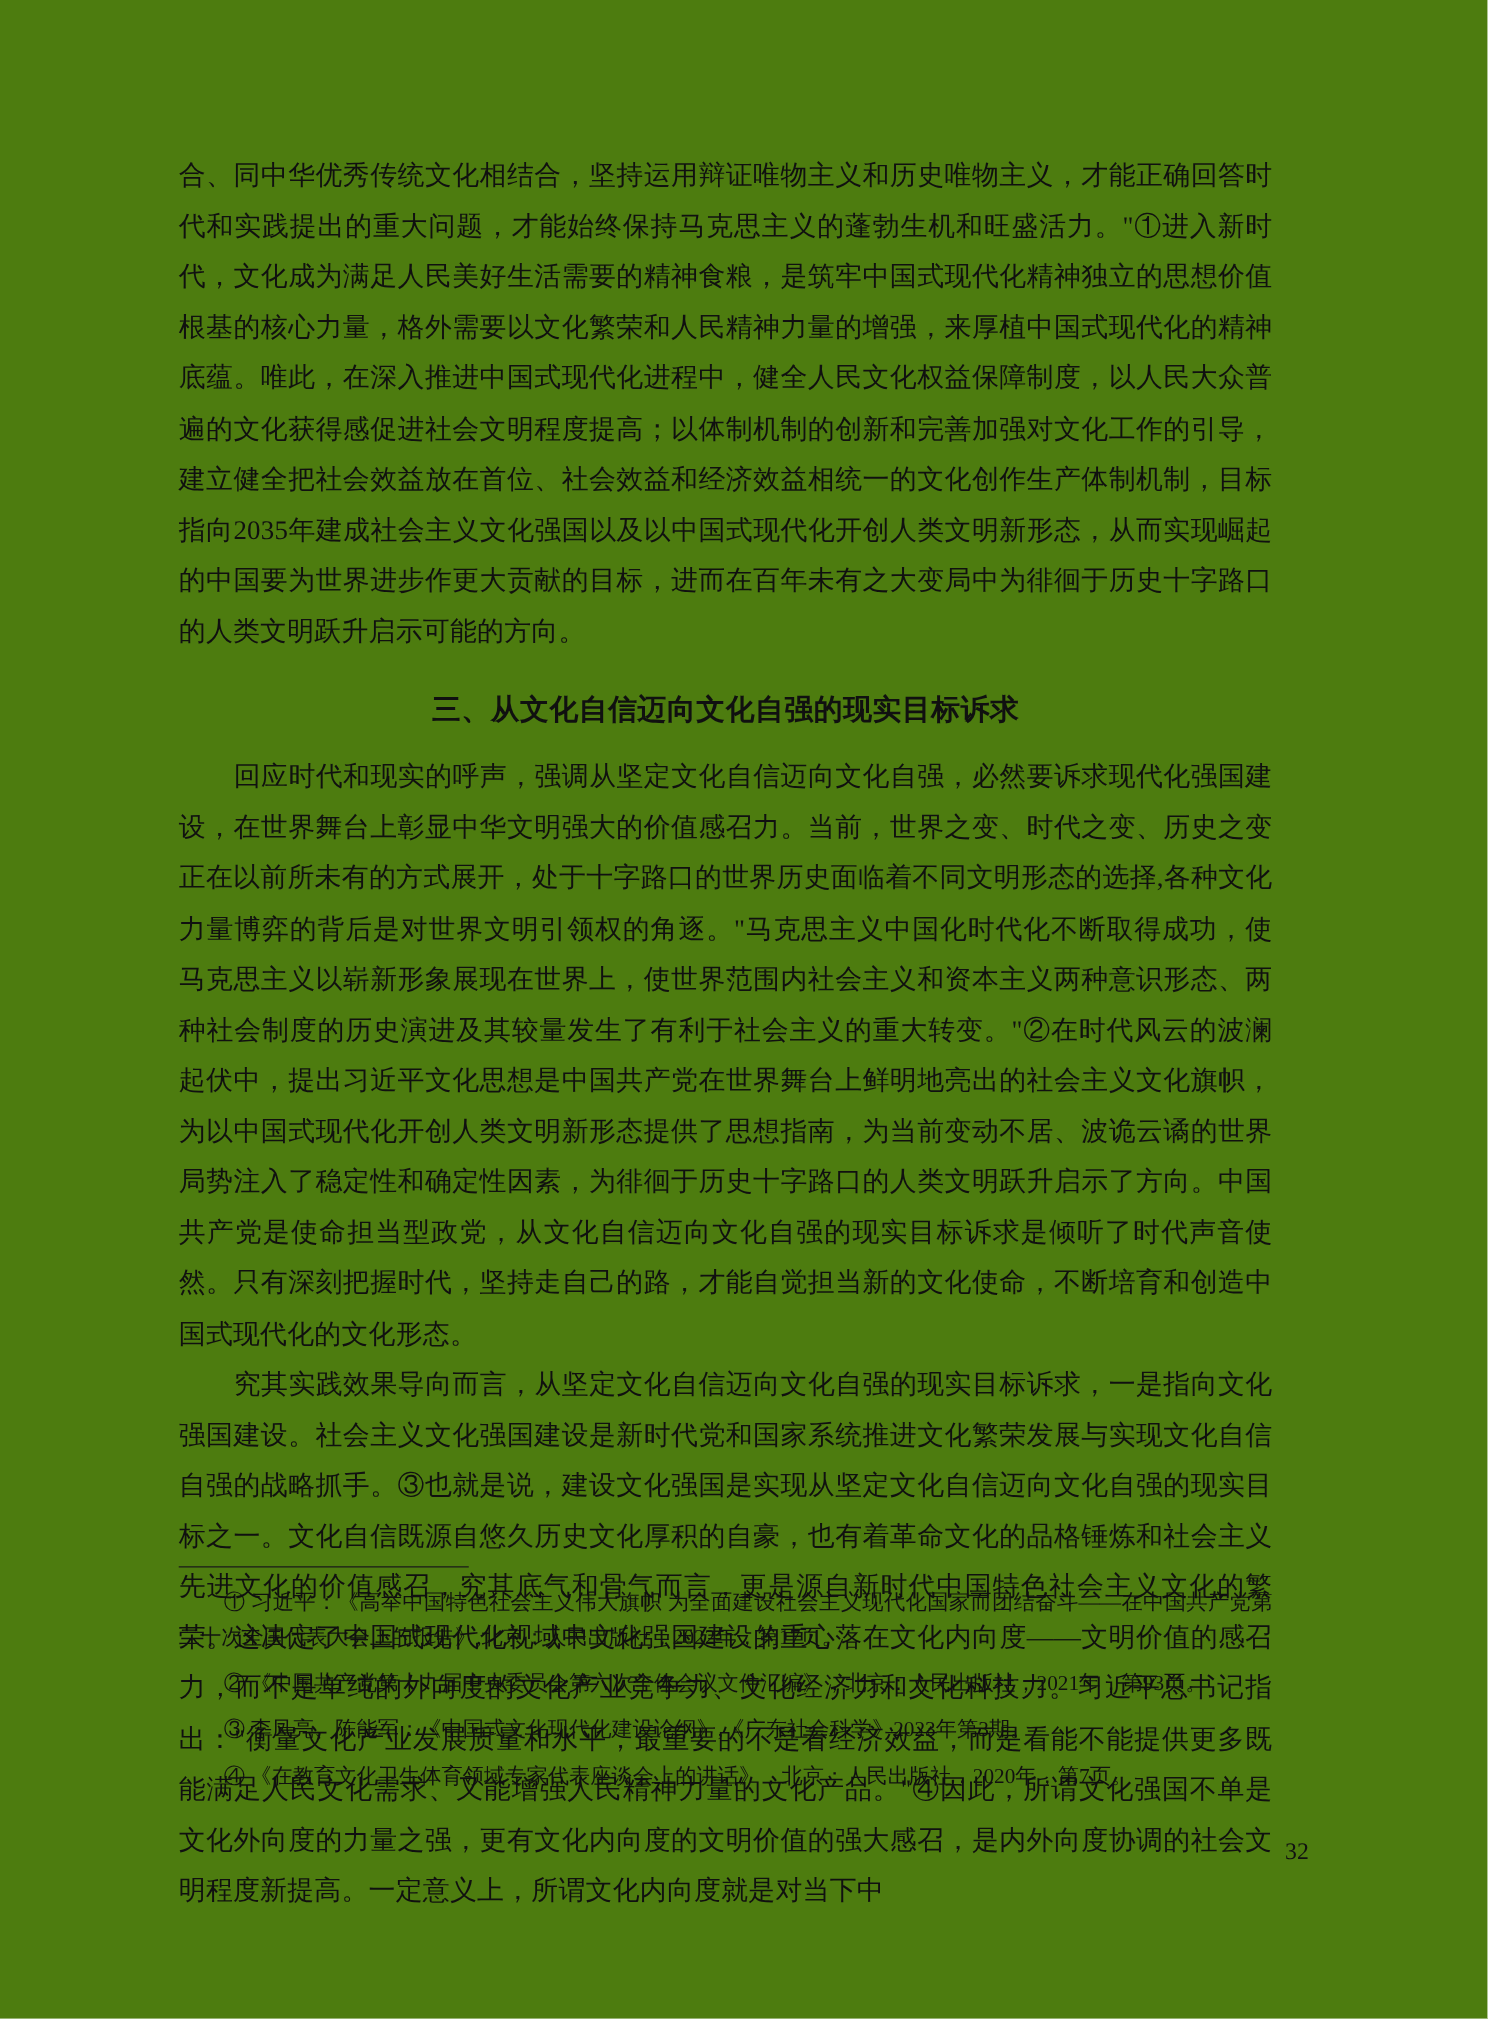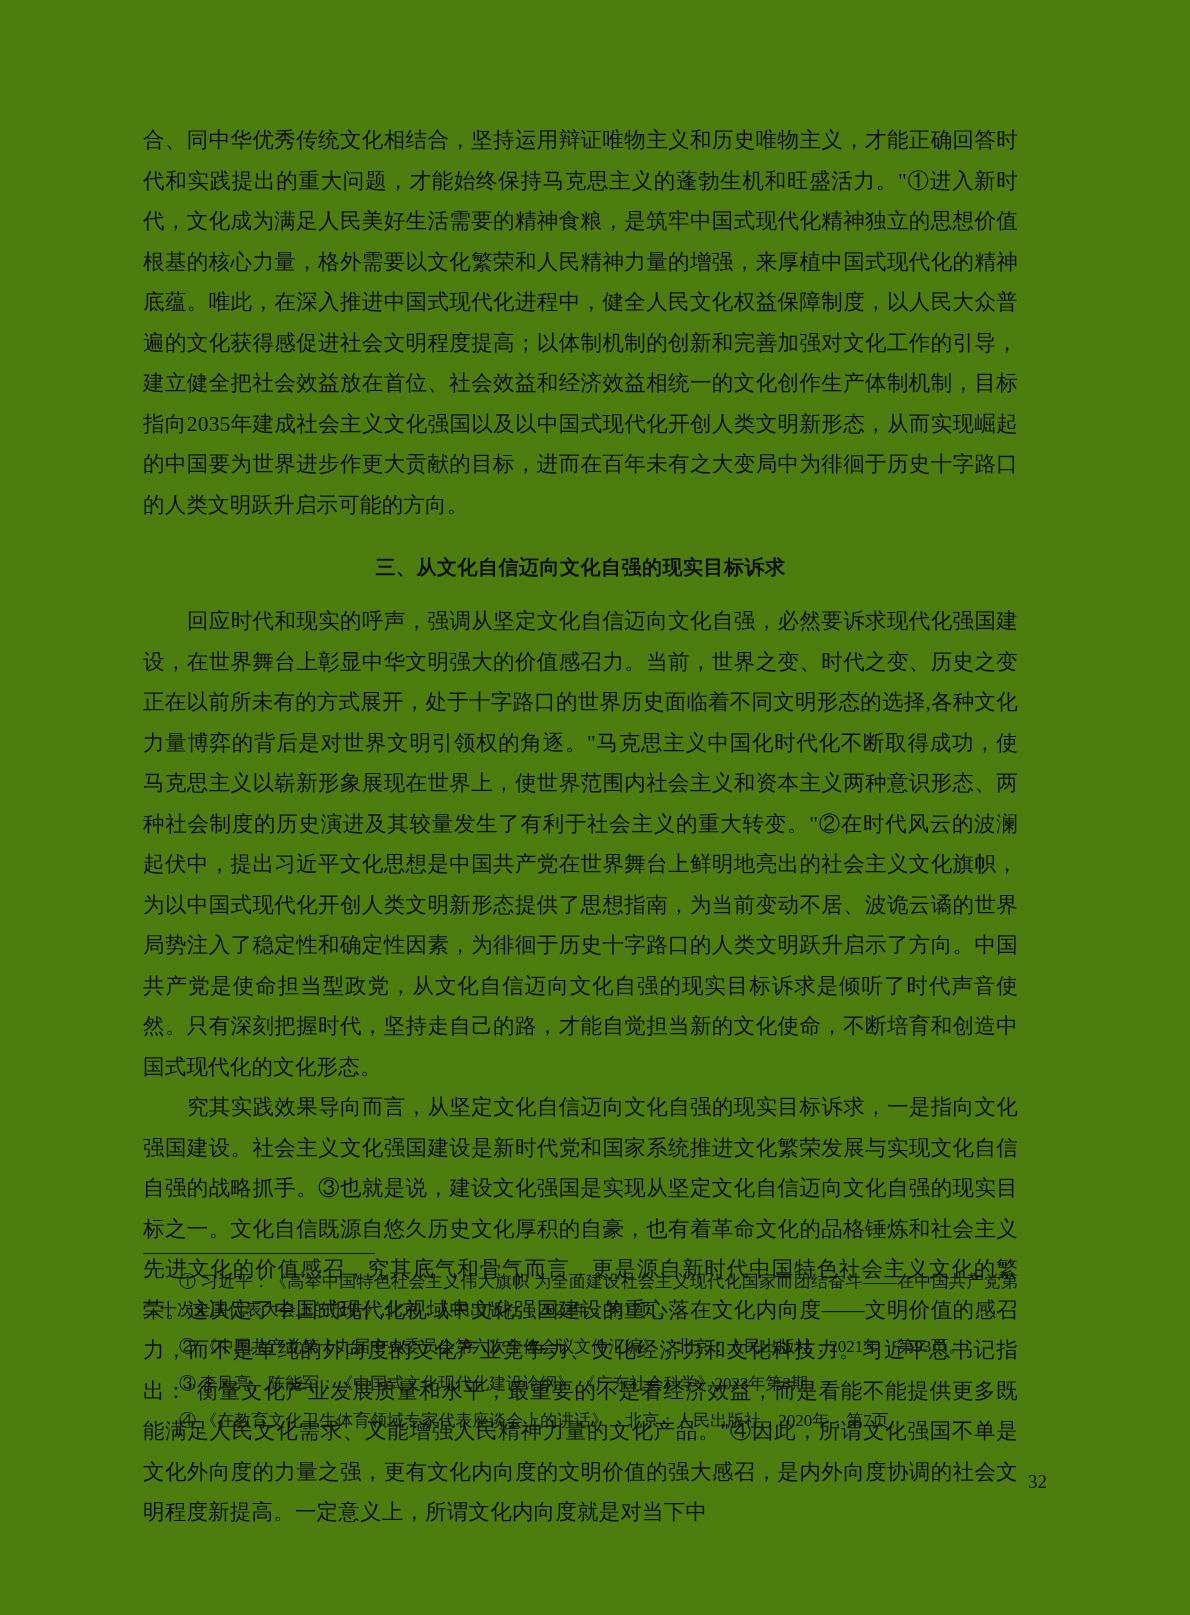--- a/index.html
+++ b/index.html
@@ -30,21 +30,21 @@
     line-height: 40.5px;
     text-align: justify;
     text-justify: inter-ideograph;
     letter-spacing: 0.2px;
   }
   p.indent {
     text-indent: 44px;
   }
   h2.section-heading {
     margin: 22px 0 14px 0;
-    font-size: 20px;
+    font-size: 23px;
     line-height: 40px;
     font-weight: bold;
     text-align: center;
     font-family: "Liberation Sans", "DejaVu Sans", sans-serif;
     letter-spacing: 0.5px;
   }
   .footnotes {
     position: absolute;
     left: 143px;
     top: 1253px;

